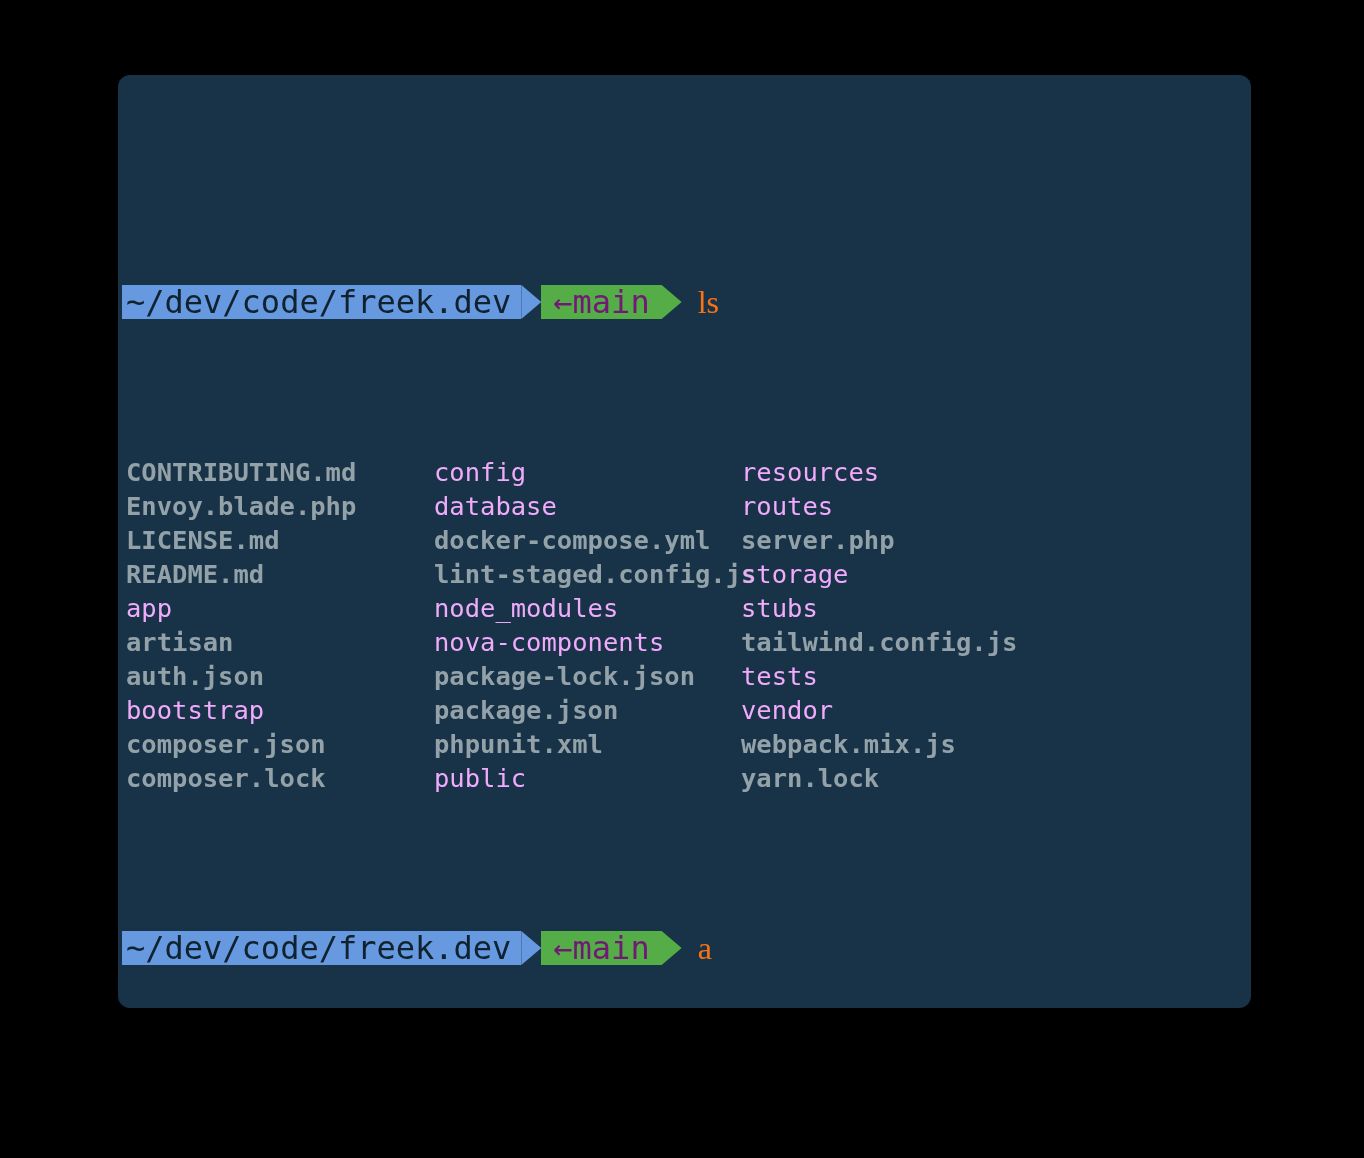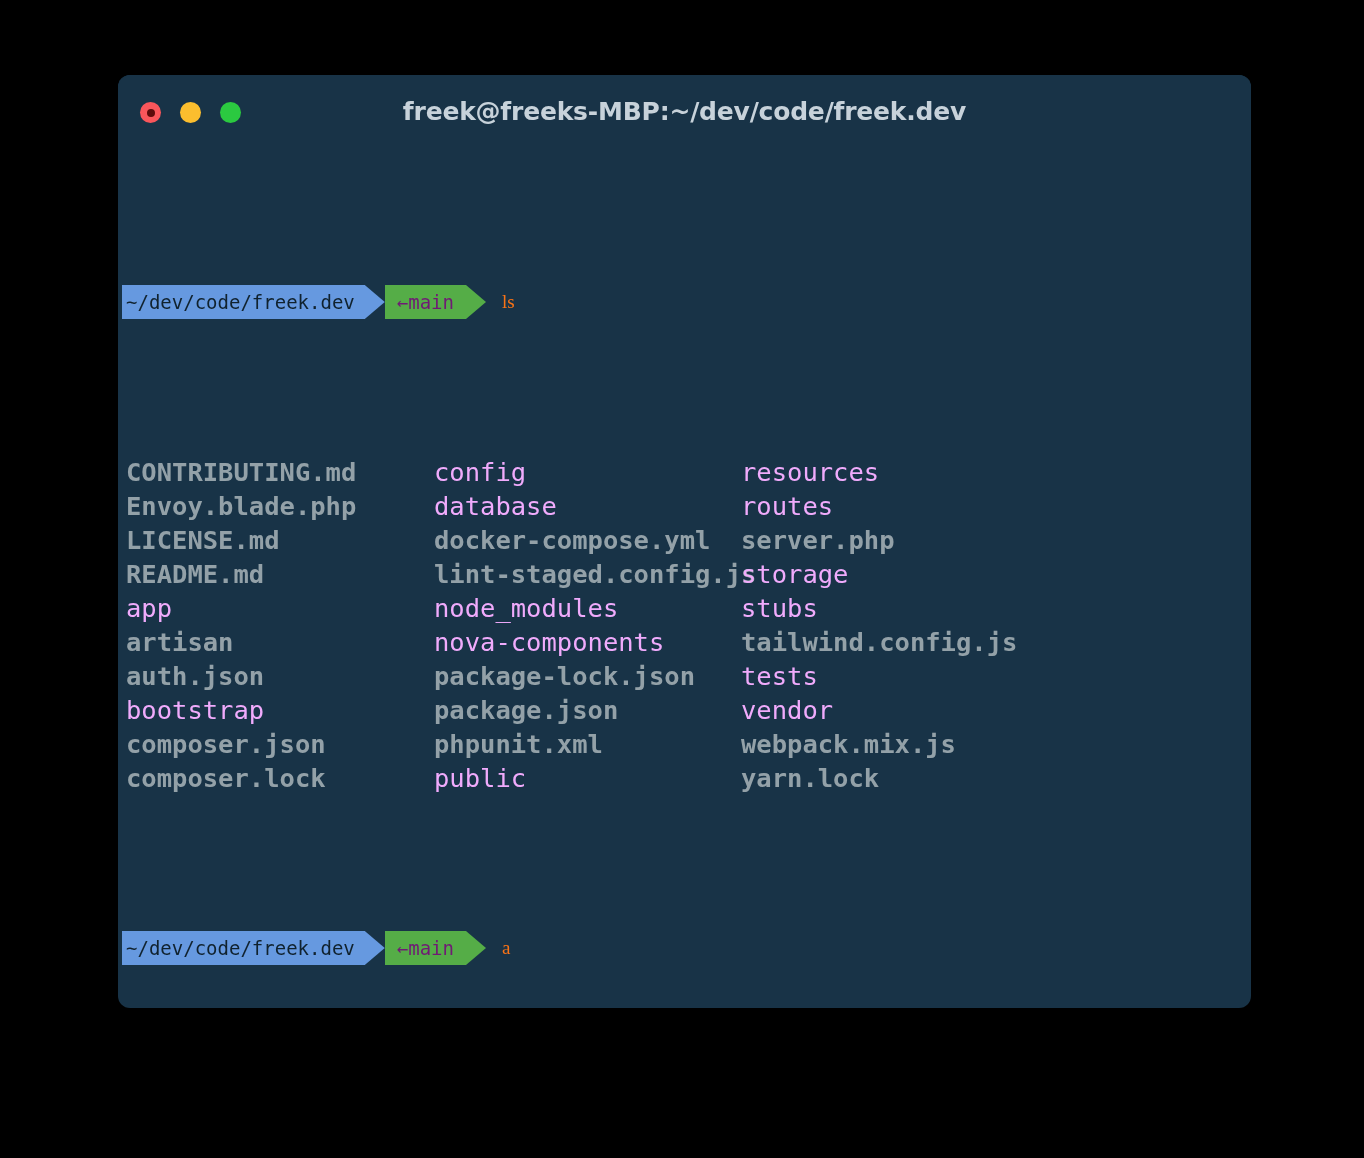--- a/index.html
+++ b/index.html
@@ -89,21 +89,21 @@
 
   
   .prompt-line {
     display: flex;
     align-items: stretch;
     height: 34px;
   }
   .seg {
     display: flex;
     align-items: center;
-    font-size: 19px;
+    font-size: 32px;
     line-height: 34px;
     white-space: pre;
     color: #10222e;
   }
   .seg-path {
     background: #6699e0;
     padding: 0 10px 0 4px;
     color: #10222e;
   }
   .seg-path-arrow {
@@ -146,28 +146,20 @@
   .ls-cell.c2 { width: 300px; }
 
   .f-file { color: #93a1a8; font-weight: bold; }
   .f-dir  { color: #f0abfc; font-weight: normal; }
 </style>
 </head>
 <body>
 
 <div id="terminal-window">
 
-  <div id="titlebar">
-    <div id="traffic-lights">
-      <span class="light close"></span>
-      <span class="light minimize"></span>
-      <span class="light maximize"></span>
-    </div>
-    <div id="window-title">freek@freeks-MBP:~/dev/code/freek.dev</div>
-  </div>
 
   <div id="terminal-body">
 
     
     <div class="prompt-line">
       <span class="seg seg-path">~/dev/code/freek.dev</span>
       <span class="seg-path-arrow"></span>
       <span class="seg seg-branch">←main</span>
       <span class="seg-branch-arrow"></span>
       <span class="seg seg-cmd">ls</span>

